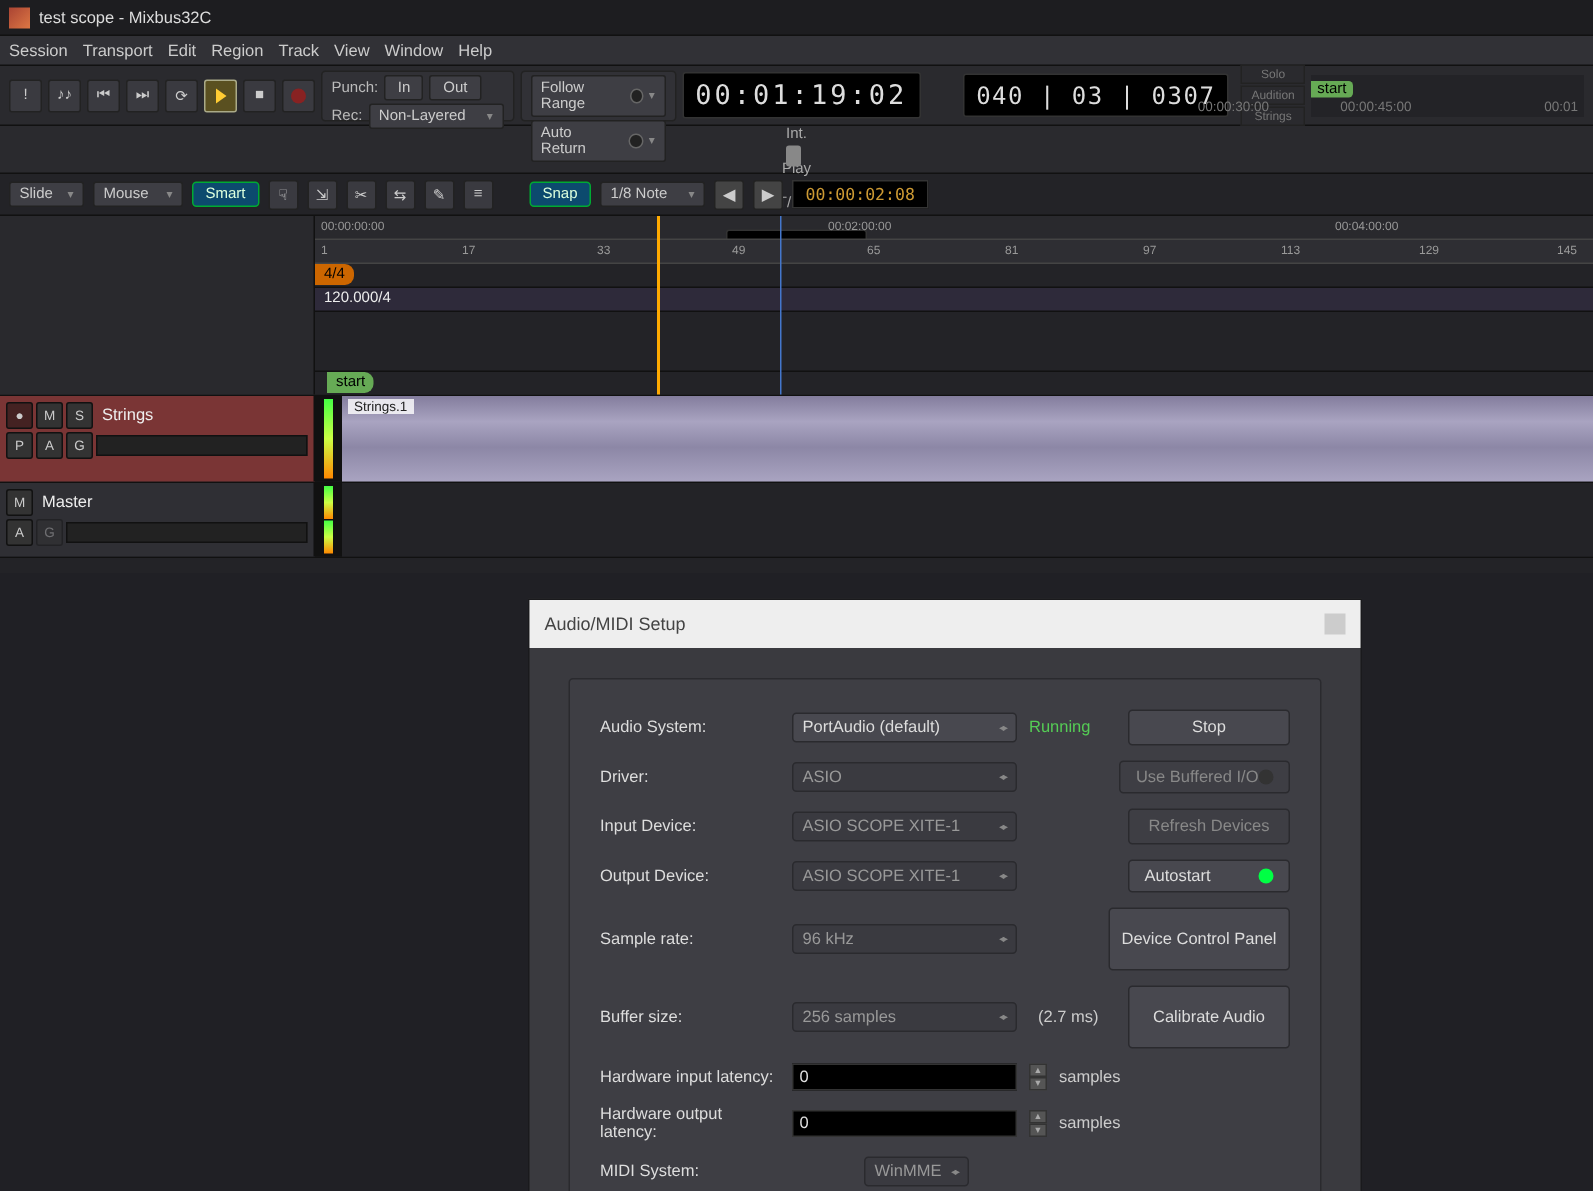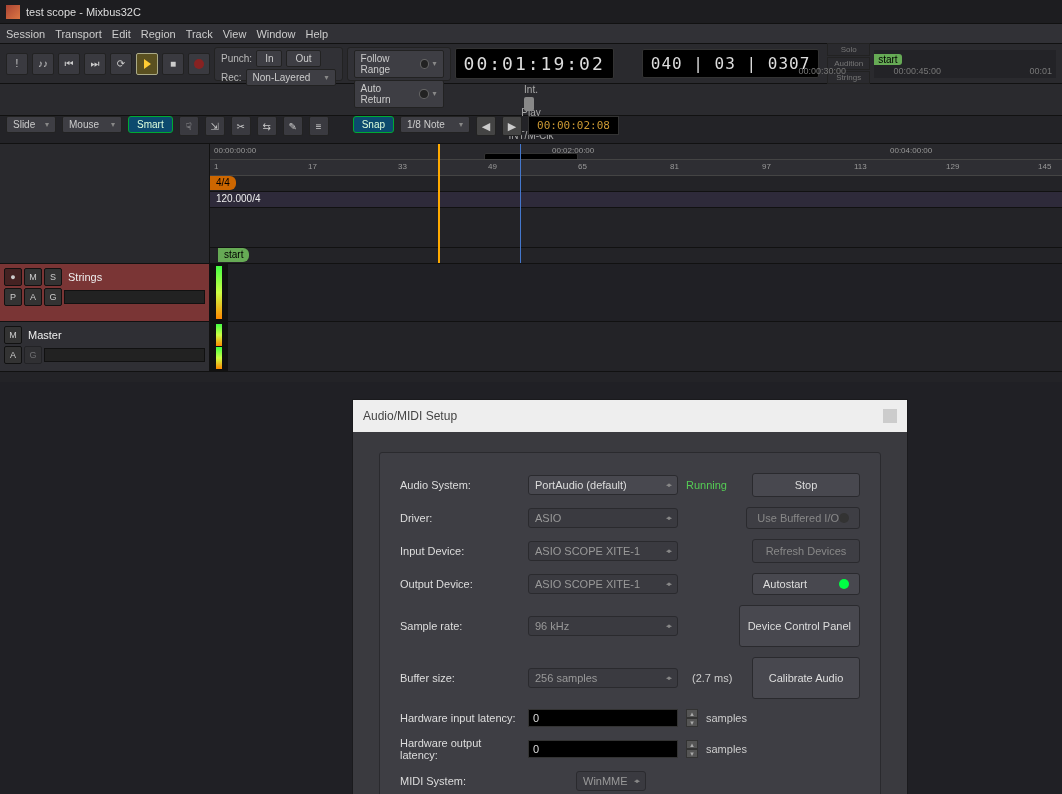--- a/index.html
+++ b/index.html
@@ -39,21 +39,21 @@
 .marker-tag { position:absolute; top:4px; left:0; background:#6a5; color:#000; padding:0 4px; font-size:10px; border-radius:0 3px 3px 0; }
 
 
 .toolbar2 { height:32px; background:#2a2a2e; display:flex; align-items:center; padding:0 6px; gap:6px; border-bottom:1px solid #111;flex-direction:column; }
 .toolbar2 .lbl2 { color:#aaa; font-size:10px; }
 .slider { width:90px; height:6px; background:#222; border-radius:3px; position:relative; }
 .slider .thumb { position:absolute; top:-4px; left:38px; width:10px; height:14px; background:#888; border-radius:2px; }
 .tempo-box { background:#000; color:#ddd; font-family:monospace; font-size:11px; padding:4px 10px; border:1px solid #333; border-radius:2px; }
 
 
-.toolbar3 { height:28px; background:#232327; display:flex; align-items:flex-start; padding:0 6px; gap:6px; border-bottom:1px solid #111; }
+.toolbar3 { height:28px; background:#232327; display:flex; align-items:center; padding:0 6px; gap:6px; border-bottom:1px solid #111; }
 .green-btn { background:#0c4a6e; color:#dfd; border:1px solid #0a3; padding:2px 8px; border-radius:3px; font-size:10px; cursor:pointer; }
 .icon-btn { width:20px; height:20px; background:#3a3a40; border:1px solid #222; border-radius:2px; display:flex; align-items:center; justify-content:center; font-size:10px; color:#ccc; cursor:pointer; }
 .arrow-btn { width:20px; height:20px; background:#444; border:1px solid #222; border-radius:2px; display:flex; align-items:center; justify-content:center; color:#ccc; cursor:pointer; }
 .tcbox { background:#000; color:#c93; font-family:monospace; padding:2px 8px; border:1px solid #333; }
 
 
 .tl-header { height:120px; background:#29292d; display:flex; border-bottom:1px solid #111; }
 .tl-left { width:210px; background:#29292d; border-right:1px solid #111; }
 .tl-right { flex:1; position:relative; overflow:hidden; }
 .ruler { height:16px; border-bottom:1px solid #444; font-size:8px; color:#999; position:relative; }
@@ -273,20 +273,24 @@
       <div class="th-bot">
         <div class="sq">P</div>
         <div class="sq">A</div>
         <div class="sq">G</div>
         <div class="fader"></div>
       </div>
     </div>
     <div class="meters">
         <div class="meter-bar"></div>
       </div>
+    <div class="track-body">
+      <div class="wave"></div>
+      <div class="region-label">Strings.1</div>
+    </div>
   </div>
 
   <div class="track-row" style="height:50px;">
     <div class="track-head master-head">
       <div class="th-top">
         <div class="sq">M</div>
         <span class="track-name">Master</span>
       </div>
       <div class="th-bot">
         <div class="sq">A</div>

